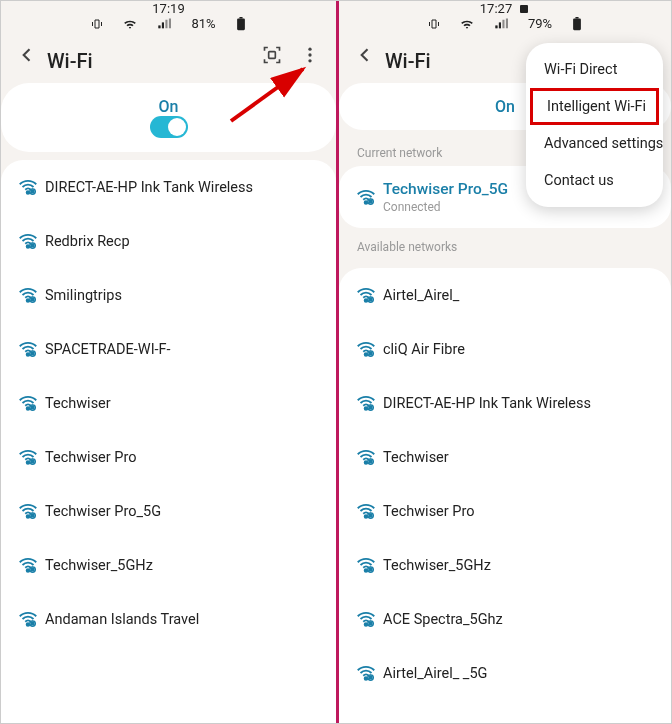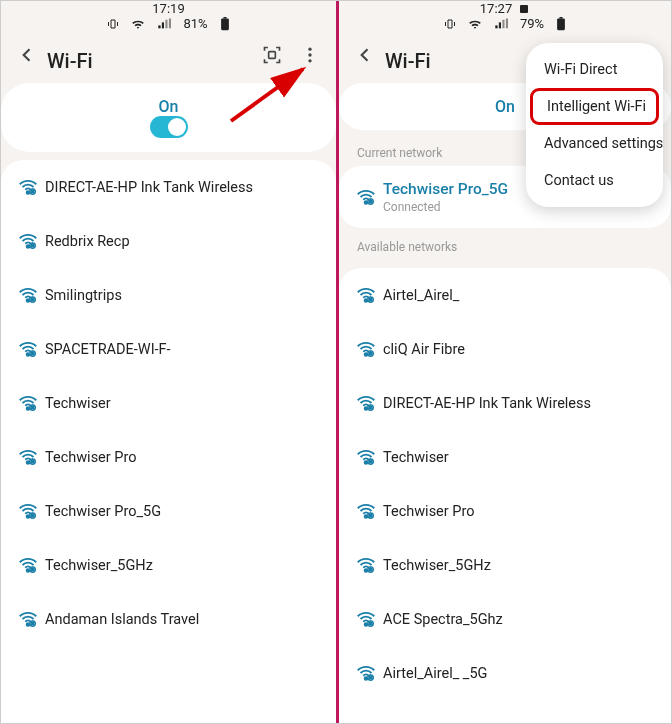--- a/index.html
+++ b/index.html
@@ -25,21 +25,21 @@
     height: 30px;
     display: flex;
     justify-content: space-between;
     align-items: center;
     padding: 0 14px;
     font-size: 13px;
     color: #222;
     flex-direction: column;
   }
   .status-left, .status-right { display: flex; align-items: center; gap: 6px; }
-  .status-right { gap: 12px; }
+  .status-right { gap: 20px; }
   .status-icons { display:flex; align-items:center; gap:3px; }
   .header {
     display: flex;
     align-items: flex-end;
     padding: 6px 8px 10px 8px;
     gap: 2px;
   }
   .header-title {
     font-size: 20px;
     font-weight: 500;
@@ -97,21 +97,21 @@
     z-index:10;
   }
   .popup-item {
     padding:10px 18px;
     font-size:14.5px;
     color:#222;
     white-space:nowrap;
   }
   .popup-item.highlight {
     border:3px solid #d80000;
-    border-radius:9px;
+    border-radius:0;
     margin:0 4px;
     padding:7px 14px;
   }
   .arrow {
     position:absolute;
     z-index:5;
     pointer-events:none;
   }
   .current-box { background:#fff; border-radius:22px; margin:0;}
   .section-label.tight{ padding-top:16px;}

